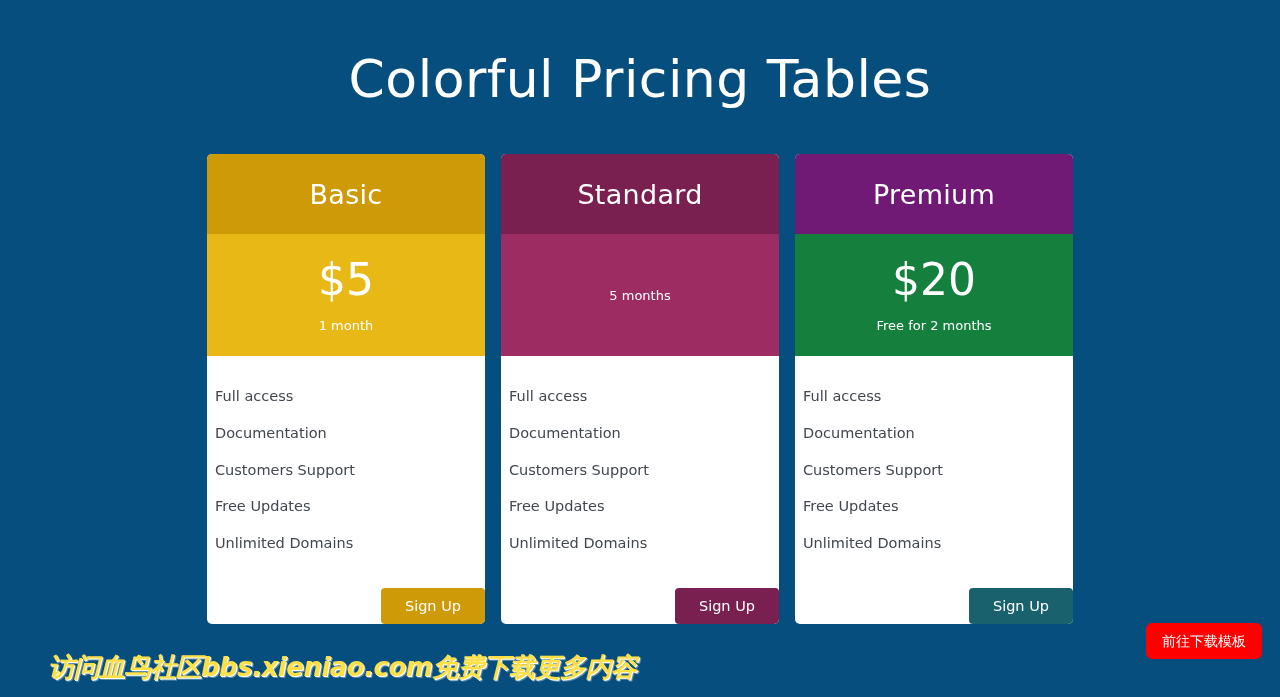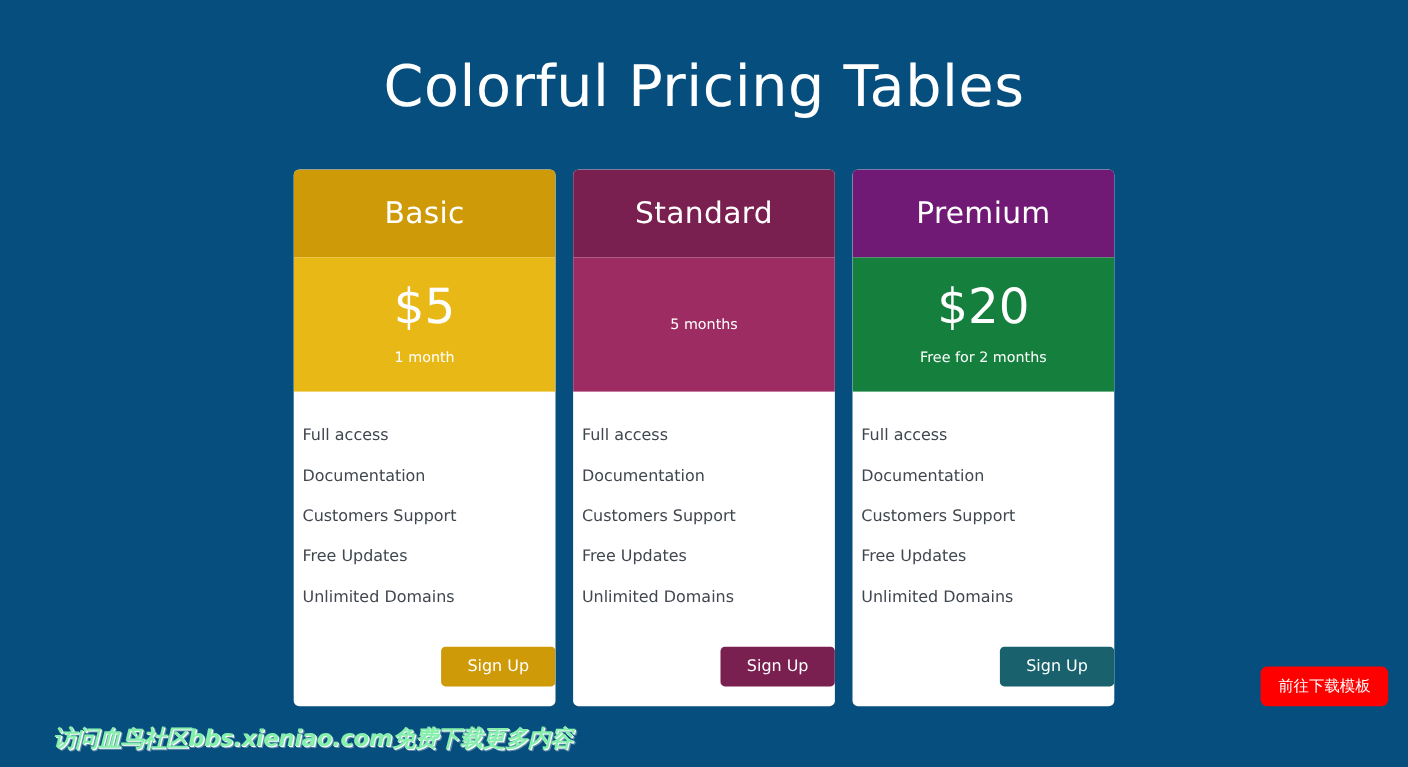--- a/index.html
+++ b/index.html
@@ -28,27 +28,26 @@
 
   .pricing-row {
     display: flex;
     justify-content: center;
     align-items: flex-start;
     gap: 16px;
     margin-top: 44px;
   }
 
   .pricing-card {
-    width: 238px;
+    width: 278px;
     background: #ffffff;
     border-radius: 5px;
     overflow: hidden;
     display: flex;
     flex-direction: column;
-    padding-bottom: 18px;
   }
 
   .card-header {
     height: 80px;
     display: flex;
     align-items: center;
     justify-content: center;
     color: #ffffff;
     font-size: 27px;
     font-weight: 400;
@@ -119,34 +118,34 @@
 
   
   .card-premium .card-header      { background: #701a75; }
   .card-premium .card-price-block { background: #15803d; }
   .card-premium .signup-button    { background: #19626D; }
 
   .watermark {
     position: absolute;
     left: 48px;
     bottom: 12px;
-    color: #86efac;
+    color: #fde047;
     font-family: "DejaVu Sans", sans-serif;
     font-style: italic;
     font-weight: bold;
-    font-size: 21px;
+    font-size: 26px;
     white-space: nowrap;
     text-shadow: 1px 1px 0 #ffffff, 2px 2px 0 rgba(255,255,255,0.35);
     letter-spacing: -0.5px;
   }
 
   .download-fab {
     position: absolute;
     right: 18px;
-    bottom: 55px;
+    bottom: 38px;
     background: #FF0000;
     color: #ffffff;
     font-family: "DejaVu Sans", sans-serif;
     font-size: 14px;
     border: none;
     border-radius: 6px;
     padding: 11px 16px;
     cursor: pointer;
     line-height: 1;
     white-space: nowrap;

